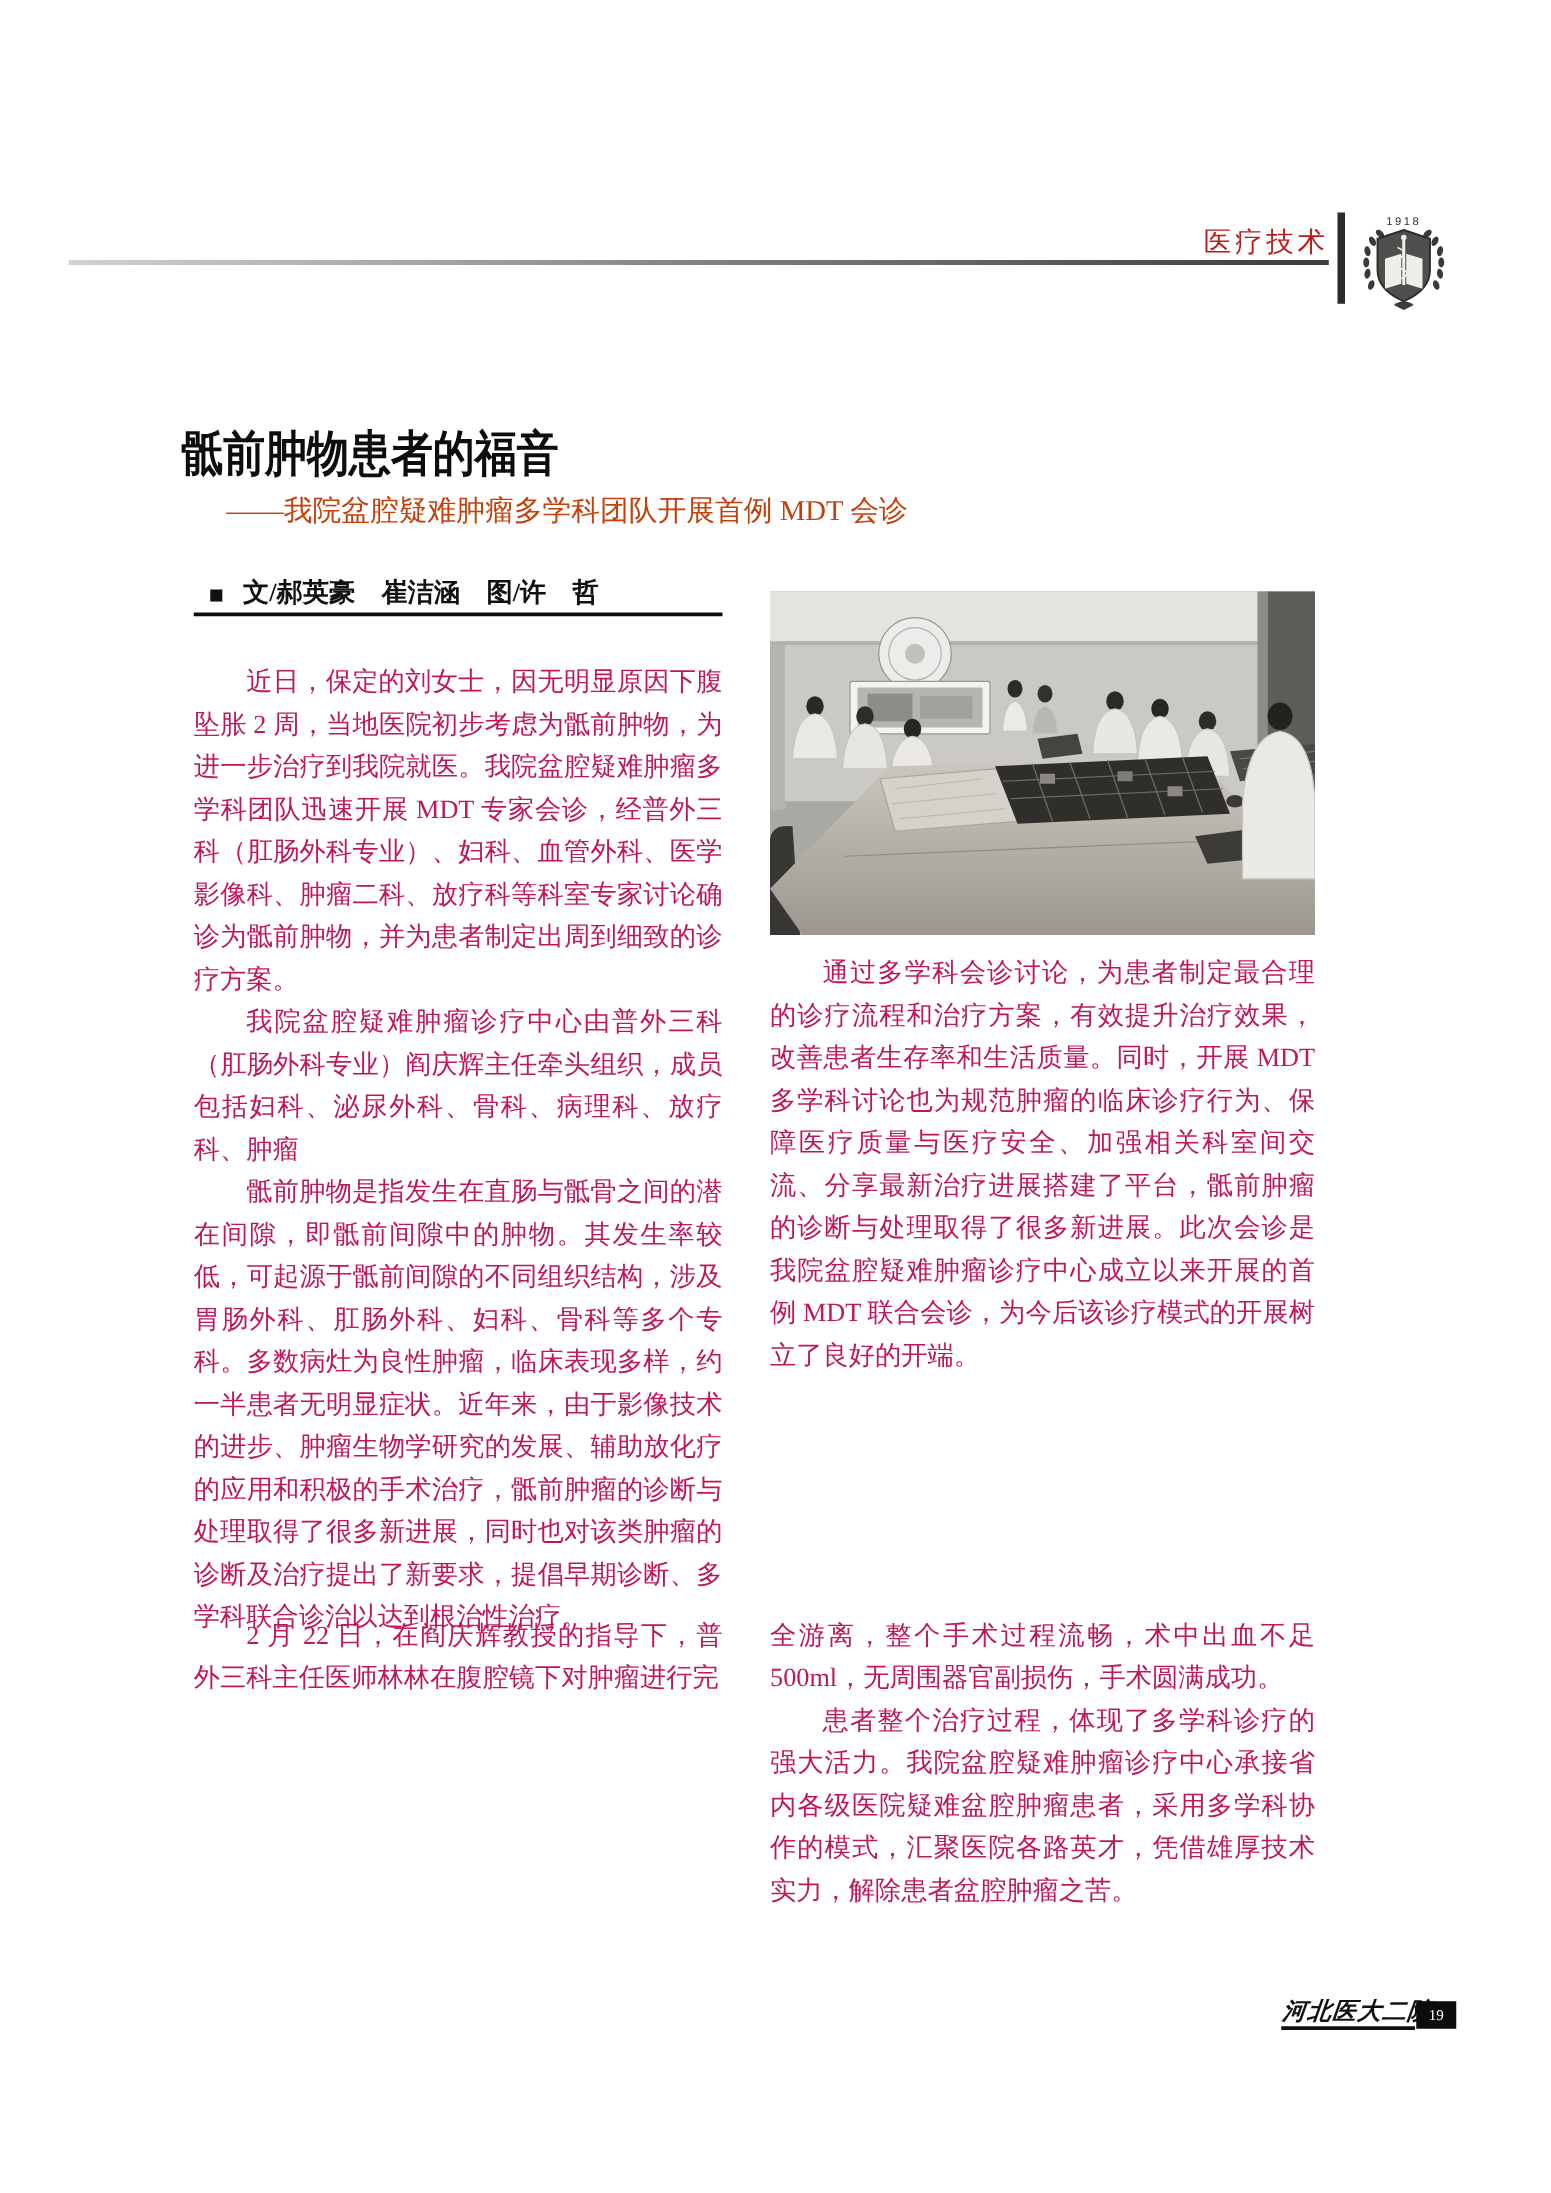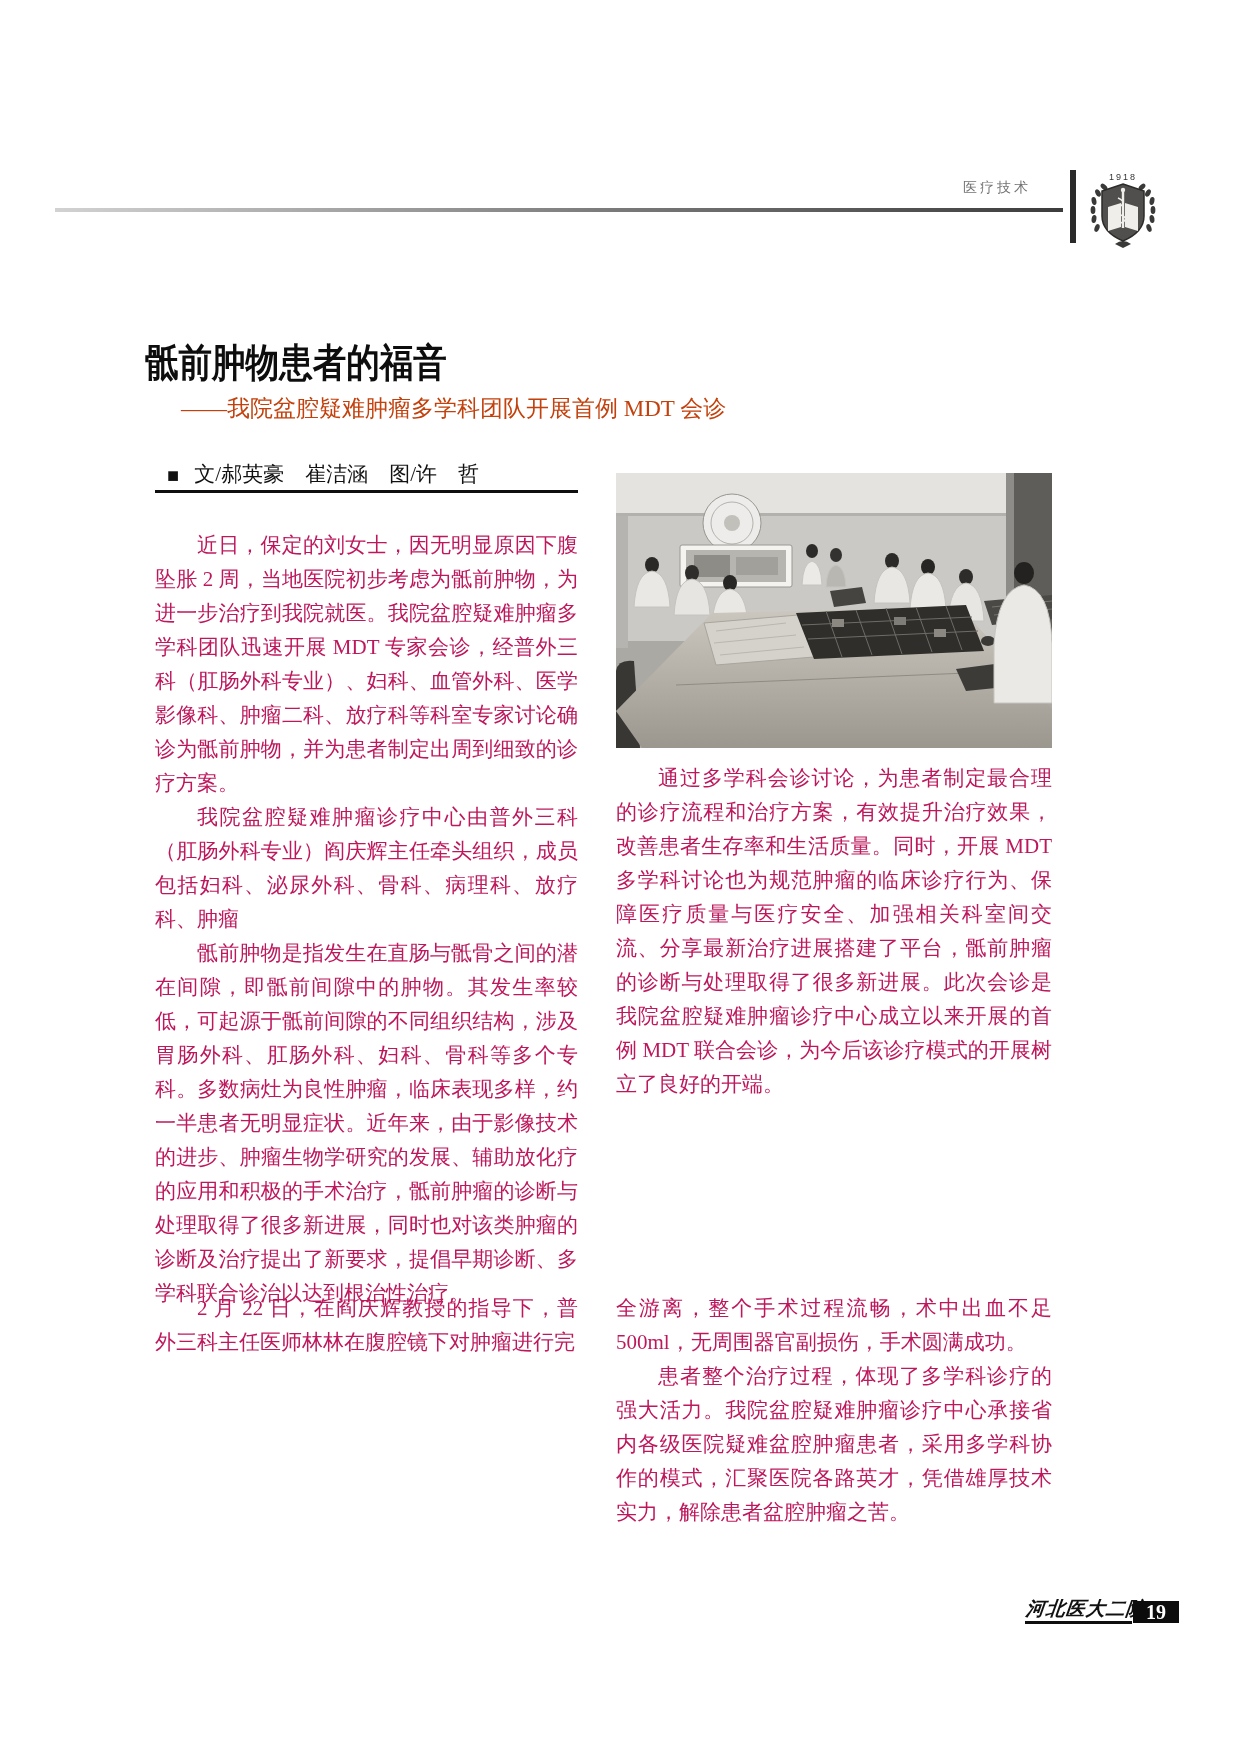--- a/index.html
+++ b/index.html
@@ -3,39 +3,39 @@
 <meta charset="utf-8">
 <style>
   html,body{margin:0;padding:0;}
   body{
     width:1241px;height:1754px;position:relative;background:#ffffff;
     font-family:"Liberation Serif",serif;color:#1a1a1a;overflow:hidden;
   }
 
   
   .section-label{
-    position:absolute;left:963px;top:179px;font-size:14px;letter-spacing:3px;
-    color:#737373;font-family:Liberation Mono, monospace;
+    position:absolute;left:963px;top:179px;font-size:22px;letter-spacing:3px;
+    color:#b91c1c;font-family:Liberation Mono, monospace;
   }
   .header-rule{
     position:absolute;left:55px;top:208px;width:1008px;height:4px;
     background:linear-gradient(90deg,#d2d2d2 0%,#7a7a7a 55%,#3c3c3c 100%);
   }
   .header-vbar{position:absolute;left:1070px;top:170px;width:6px;height:73px;background:#2a2a2a;}
   .logo{position:absolute;left:1085px;top:168px;width:76px;height:84px;}
 
   
   .title{
     position:absolute;left:145px;top:336px;margin:0;font-size:39px;font-weight:bold;
     color:#0d0d0d;white-space:nowrap;transform:scaleX(0.86);transform-origin:left top;
   }
   .subtitle{
     position:absolute;left:181px;top:393px;font-size:23px;color:#c2410c;white-space:nowrap;
   }
-  .byline{position:absolute;left:167px;top:460px;font-size:21px;color:#111;}
+  .byline{position:absolute;left:167px;top:460px;font-size:21px;color:#111;font-weight:bold;}
   .byline-square{display:inline-block;margin-right:10px;font-size:20px;line-height:1;position:relative;top:1px;}
   .byline-rule{position:absolute;left:155px;top:490px;width:423px;height:3px;background:#0f0f0f;}
 
   
   .col{position:absolute;font-size:21px;line-height:34px;text-align:justify;color:#be185d;}
   .col p{margin:0;text-indent:2em;}
   .col p.no-indent{text-indent:0;}
   .col-left{left:155px;top:528px;width:423px;}
   .col-right{left:616px;top:761px;width:436px;}
   .bottom-left{left:155px;top:1291px;width:423px;}
@@ -44,22 +44,22 @@
   .photo{position:absolute;left:616px;top:473px;width:436px;height:275px;background:#c7c5c1;}
 
   
   .footer-brand{
     position:absolute;left:1026px;top:1596px;width:108px;text-align:center;
     font-size:19px;font-weight:bold;font-style:italic;letter-spacing:1px;color:#101010;
     transform:skewX(-6deg);white-space:nowrap;
   }
   .footer-rule{position:absolute;left:1025px;top:1621px;width:107px;height:2.5px;background:#0f0f0f;}
   .page-badge{
-    position:absolute;left:1133px;top:1601px;width:46px;height:22px;background:#0c0c0c;
-    color:#ffffff;font-size:20px;font-weight:bold;text-align:center;line-height:22px;
+    position:absolute;left:1133px;top:1601px;width:32px;height:22px;background:#0c0c0c;
+    color:#ffffff;font-size:12px;font-weight:normal;text-align:center;line-height:22px;
     font-family:"Liberation Serif",serif;
   }
 </style>
 </head>
 <body>
 
 <div>
 
   <span class="section-label">医疗技术</span>
   <div class="header-rule"></div>

